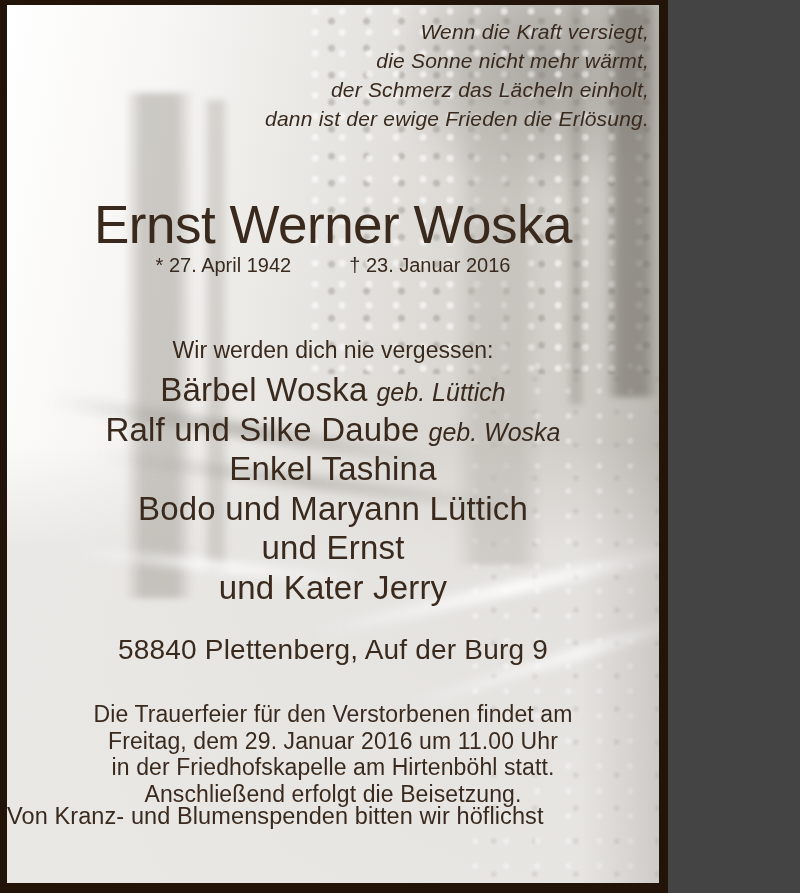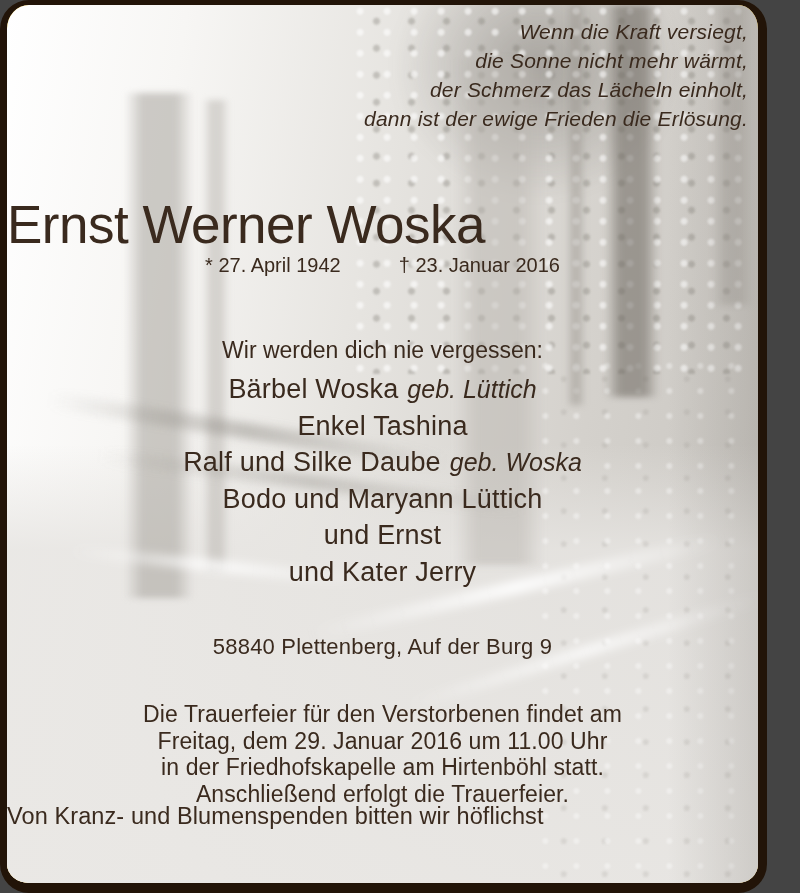--- a/index.html
+++ b/index.html
@@ -1,28 +1,27 @@
 <!DOCTYPE html>
 <html><head>
 <meta charset="utf-8">
 <style>
   * { margin: 0; padding: 0; box-sizing: border-box; }
   html, body { background: #444; }
   body { font-family: "Liberation Sans", "DejaVu Sans", sans-serif; }
 
   .card {
     position: relative;
-    width: 767px;
+    width: 668px;
     height: 893px;
     border-style: solid;
     border-color: #221408;
     border-width: 5px 9px 10px 7px;
     overflow: hidden;
     background: #eab308;
-    border-radius: 29px;
   }
 
   
   .photo {
     position: absolute; inset: 0;
     background:
       
       linear-gradient(180deg, rgba(233,231,228,0) 50%, rgba(231,229,226,0.85) 62%, rgba(233,231,228,0.95) 100%),
       
       linear-gradient(100deg, #ffffff 0%, #f7f6f4 20%, #e6e4e0 45%, #d4d1cc 72%, #c7c4bf 100%);
@@ -61,47 +60,47 @@
   .poem {
     top: 12px; right: 10px;
     text-align: right;
     font-style: italic;
     font-size: 21px;
     line-height: 29px;
     letter-spacing: 0.2px;
   }
   .name {
     top: 189px; left: 0; width: 100%;
-    text-align: left;
+    text-align: center;
     font-size: 53px;
     letter-spacing: -0.5px;
     white-space: nowrap;
   }
   .dates {
     top: 249px; left: 0; width: 100%;
     display: flex; justify-content: center; gap: 58px;
     font-size: 20px;
   }
   .intro {
     top: 332px; left: 0; width: 100%;
     text-align: center;
     font-size: 23px;
   }
   .mourners {
     top: 368px; left: 0; width: 100%;
     text-align: center;
     line-height: 33.5px;
   }
-  .mourners .mname { font-size: 27px; letter-spacing: 0.2px; }
+  .mourners .mname { font-size: 33px; letter-spacing: 0.2px; }
   .mourners .mnote { font-size: 25px; font-style: italic; margin-left: 9px; }
   .mourners .mnote:empty { display: none; }
   .address {
     top: 629px; left: 0; width: 100%;
     text-align: center;
-    font-size: 22px;
+    font-size: 28px;
     letter-spacing: 0.2px;
   }
   .funeral {
     top: 696px; left: 0; width: 100%;
     text-align: center;
     font-size: 23px;
     line-height: 26.5px;
     letter-spacing: 0.1px;
   }
   .donation {
@@ -163,42 +162,42 @@
     <span>† 23. Januar 2016</span>
   </div>
 
   <div class="txt intro">Wir werden dich nie vergessen:</div>
 
   <div class="txt mourners">
     <div>
       <span class="mname">Bärbel Woska</span><span class="mnote">geb. Lüttich</span>
     </div>
     <div>
+      <span class="mname">Ralf und Silke Daube</span><span class="mnote">geb. Woska</span>
+    </div>
+    <div>
       <span class="mname">Enkel Tashina</span>
-    </div>
-    <div>
-      <span class="mname">Ralf und Silke Daube</span><span class="mnote">geb. Woska</span>
     </div>
     <div>
       <span class="mname">Bodo und Maryann Lüttich</span>
     </div>
     <div>
       <span class="mname">und Ernst</span>
     </div>
     <div>
       <span class="mname">und Kater Jerry</span>
     </div>
   </div>
 
   <div class="txt address">58840 Plettenberg, Auf der Burg 9</div>
 
   <div class="txt funeral">
     <div>Die Trauerfeier für den Verstorbenen findet am</div>
     <div>Freitag, dem 29. Januar 2016 um 11.00 Uhr</div>
     <div>in der Friedhofskapelle am Hirtenböhl statt.</div>
-    <div>Anschließend erfolgt die Trauerfeier.</div>
+    <div>Anschließend erfolgt die Beisetzung.</div>
   </div>
 
   <div class="txt donation">
     <div>Von Kranz- und Blumenspenden bitten wir höflichst</div>
   </div>
 
 </div>
 
 </body></html>

